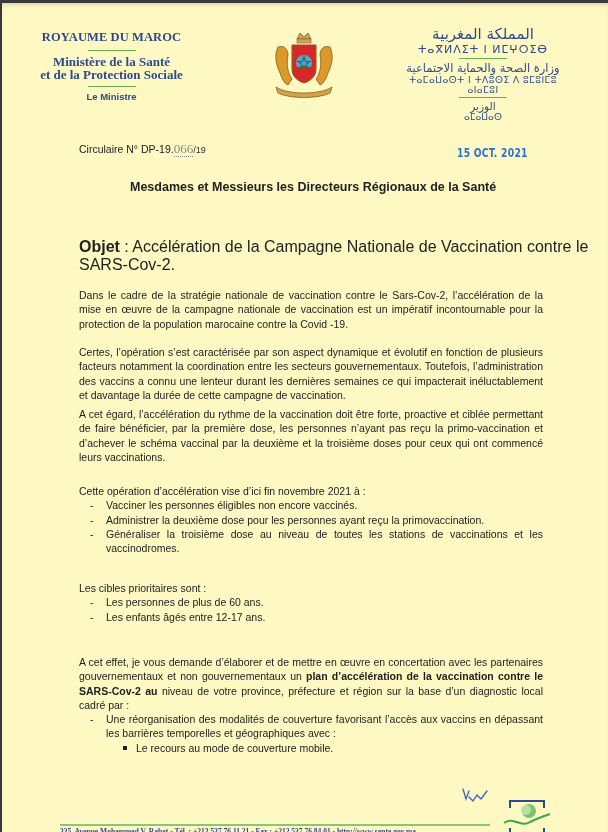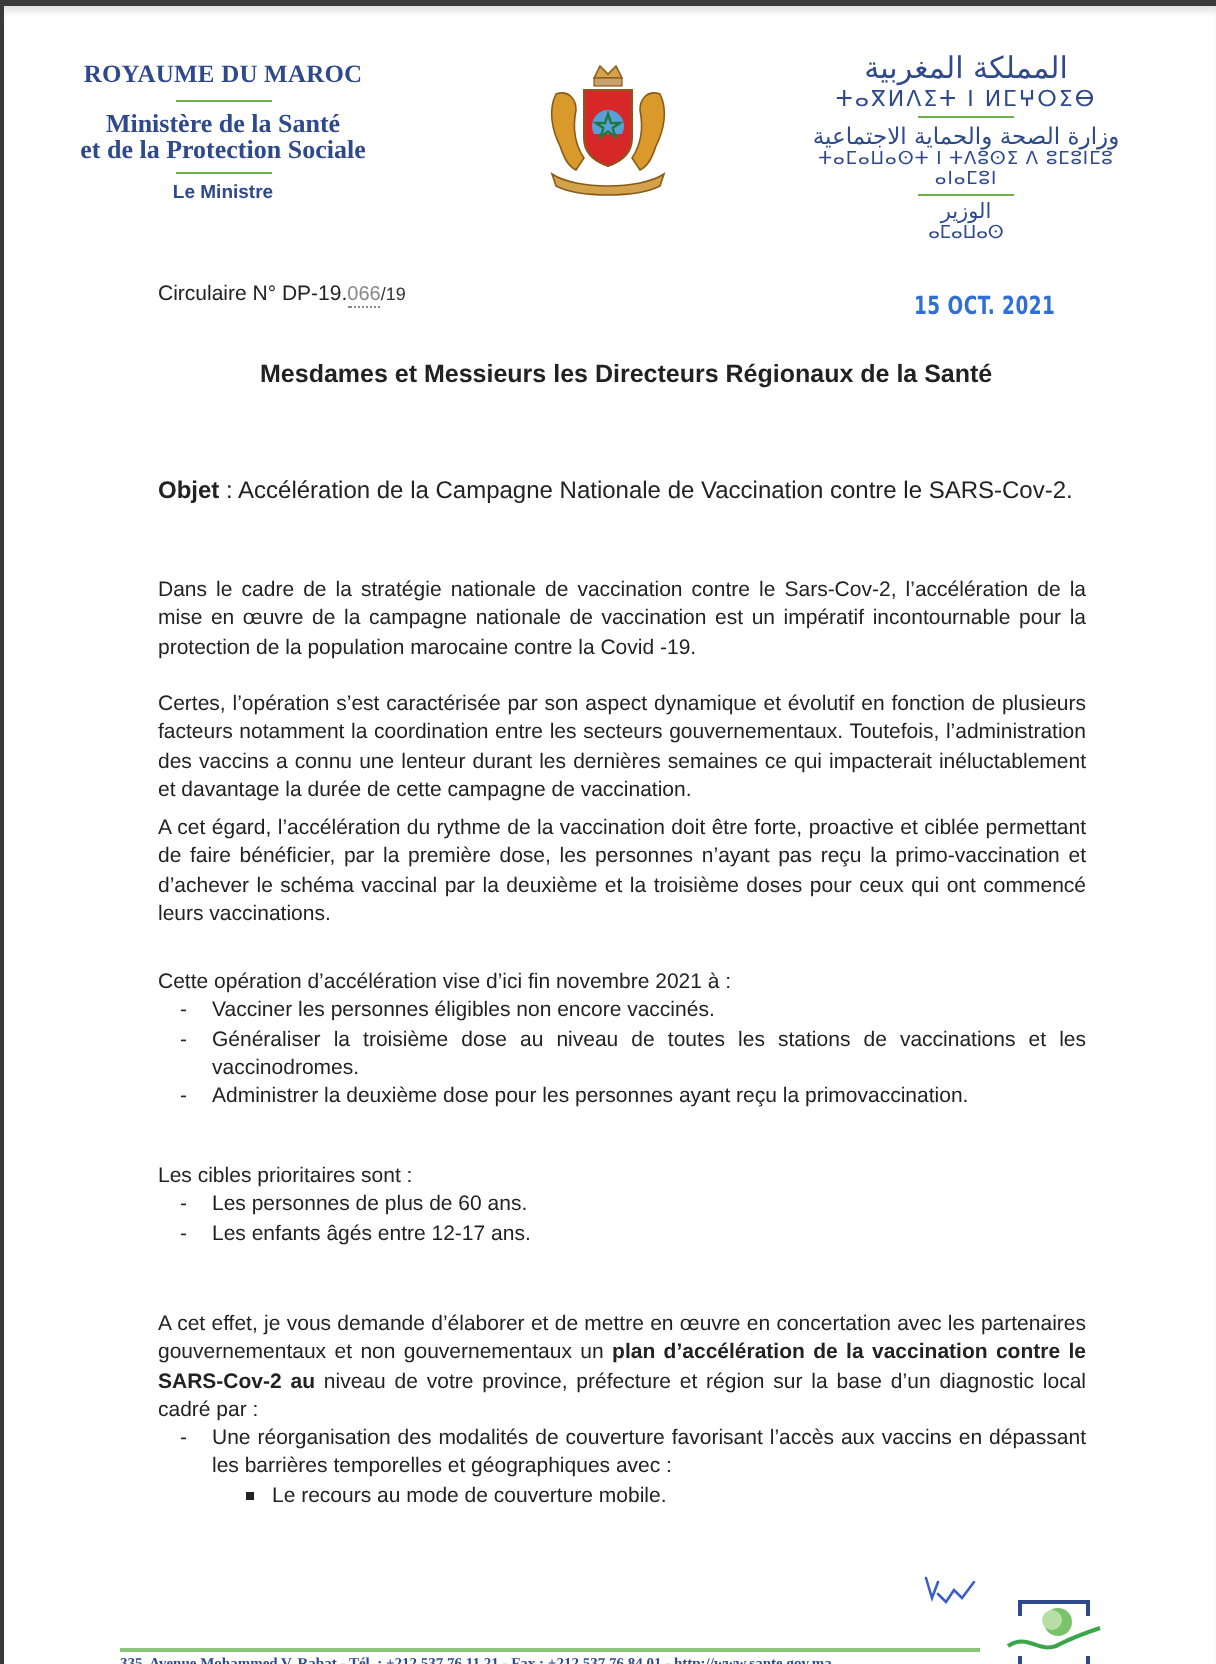--- a/index.html
+++ b/index.html
@@ -4,21 +4,21 @@
 <style>
   html, body { margin: 0; padding: 0; }
   body {
     width: 608px; height: 832px; overflow: hidden;
     background: #3a3a3a;
     font-family: "Liberation Sans", sans-serif;
     position: relative;
   }
   .page {
     position: absolute; left: 2px; top: 3px; width: 606px; height: 829px;
-    background: #ffffff;
+    background: #fef9c3;
     box-shadow: inset 0 4px 4px -2px rgba(0,0,0,0.15);
   }
   .hdr-left {
     position: absolute; left: 22px; top: 27px; width: 175px; text-align: center;
     color: #2e4a8c; font-family: "Liberation Serif", serif; font-weight: bold;
   }
   .hdr-left .kingdom { font-size: 12.5px; letter-spacing: 0.1px; }
   .rule-green { width: 48px; height: 1px; background: #6ab04c; margin: 5px auto 4px; }
   .hdr-left .ministry { font-size: 13px; line-height: 13px; }
   .hdr-left .minister { font-family: "Liberation Sans", sans-serif; font-size: 9.5px; margin-top: 1px; }
@@ -33,33 +33,33 @@
   .hdr-right .tf2 { font-size: 9px; letter-spacing: 0.5px; font-family: "DejaVu Sans", sans-serif; }
   .hdr-right .ar3 { font-size: 10.5px; direction: rtl; font-family: "DejaVu Sans", sans-serif; }
   .hdr-right .tf3 { font-size: 9px; font-family: "DejaVu Sans", sans-serif; }
   .hdr-right .rule-green { width: 48px; margin: 2px auto 2px; }
 
   .emblem { position: absolute; left: 266px; top: 26px; width: 72px; height: 72px; }
 
   .ref {
     position: absolute; left: 77px; top: 138px; font-size: 10.5px; color: #222;
   }
-  .ref .num { color: #888; font-size: 10px; font-family: Liberation Sans, sans-serif; border-bottom: 1px dotted #888; }
+  .ref .num { color: #888; font-size: 13px; font-family: Liberation Serif, serif; border-bottom: 1px dotted #888; }
   .ref .yr { font-size: 9px; color: #333; }
   .stamp-date {
     position: absolute; left: 455px; top: 142px; color: #2f6fd6;
     font-weight: bold; font-size: 12.5px; letter-spacing: 0.3px;
     font-family: "DejaVu Sans Condensed", "DejaVu Sans", sans-serif;
     transform: scaleX(0.82); transform-origin: left;
   }
   .addressee {
     position: absolute; left: 128px; top: 177px; font-size: 12.5px; font-weight: bold; color: #222;
   }
   .objet {
-    position: absolute; left: 77px; top: 235px; font-size: 12px; color: #222;
+    position: absolute; left: 77px; top: 235px; font-size: 16px; color: #222;
   }
   .objet b { font-weight: bold; }
 
   .body-text {
     position: absolute; left: 77px; width: 464px; font-size: 10.5px; line-height: 14.3px; color: #222;
     text-align: justify;
   }
   .p1 { top: 285px; }
   .p2 { top: 342px; }
   .p3 { top: 404px; }
@@ -138,22 +138,22 @@
   </div>
 
   <div class="body-text p1">Dans le cadre de la stratégie nationale de vaccination contre le Sars-Cov-2, l’accélération de la mise en œuvre de la campagne nationale de vaccination est un impératif incontournable pour la protection de la population marocaine contre la Covid -19.</div>
   <div class="body-text p2">Certes, l’opération s’est caractérisée par son aspect dynamique et évolutif en fonction de plusieurs facteurs notamment la coordination entre les secteurs gouvernementaux. Toutefois, l’administration des vaccins a connu une lenteur durant les dernières semaines ce qui impacterait inéluctablement et davantage la durée de cette campagne de vaccination.</div>
   <div class="body-text p3">A cet égard, l’accélération du rythme de la vaccination doit être forte, proactive et ciblée permettant de faire bénéficier, par la première dose, les personnes n’ayant pas reçu la primo-vaccination et d’achever le schéma vaccinal par la deuxième et la troisième doses pour ceux qui ont commencé leurs vaccinations.</div>
 
   <div class="body-text p4">
     <div>Cette opération d’accélération vise d’ici fin novembre 2021 à :</div>
     <ul class="dash">
       <li>Vacciner les personnes éligibles non encore vaccinés.</li>
+      <li>Administrer la deuxième dose pour les personnes ayant reçu la primovaccination.</li>
       <li>Généraliser la troisième dose au niveau de toutes les stations de vaccinations et les vaccinodromes.</li>
-      <li>Administrer la deuxième dose pour les personnes ayant reçu la primovaccination.</li>
     </ul>
   </div>
 
   <div class="body-text p5">
     <div>Les cibles prioritaires sont :</div>
     <ul class="dash">
       <li>Les personnes de plus de 60 ans.</li>
       <li>Les enfants âgés entre 12-17 ans.</li>
     </ul>
   </div>

